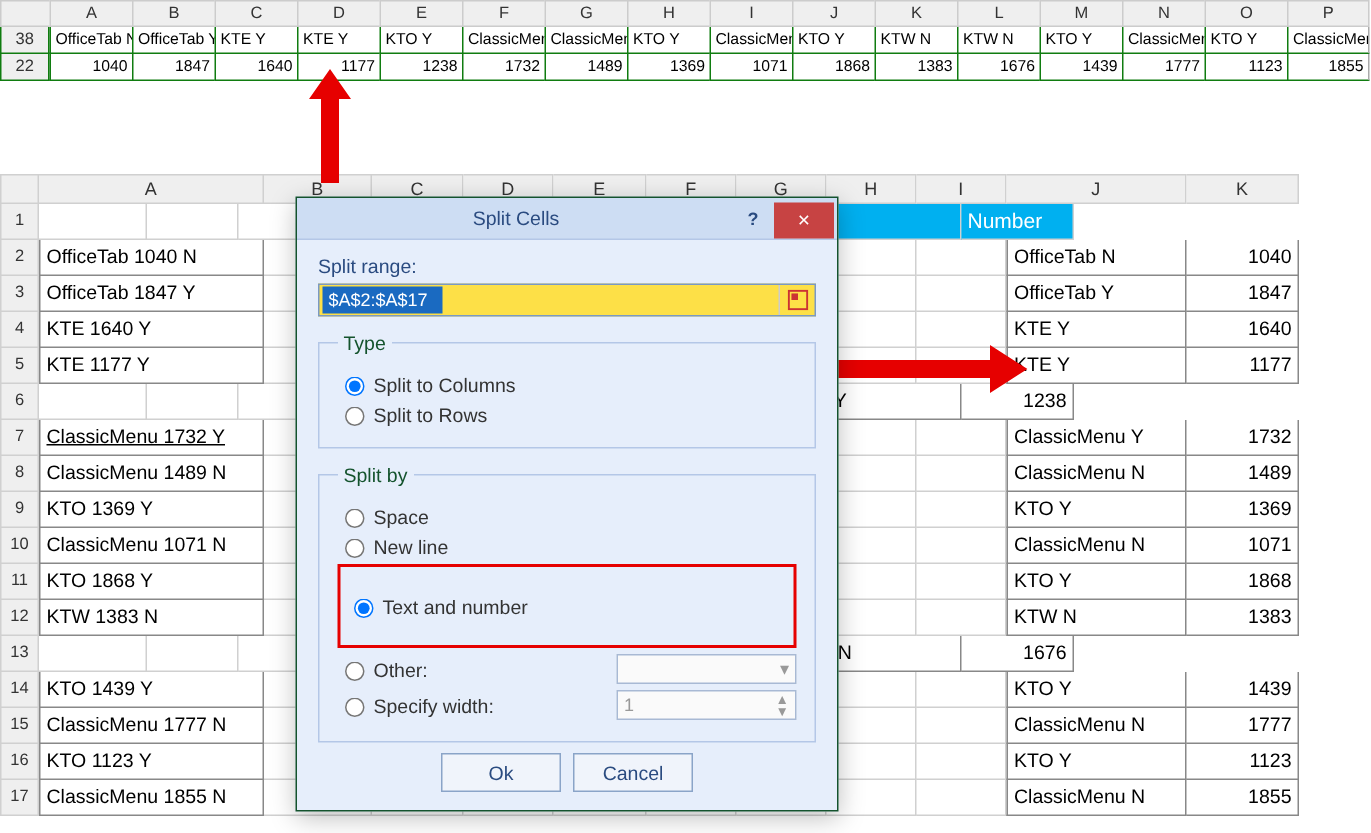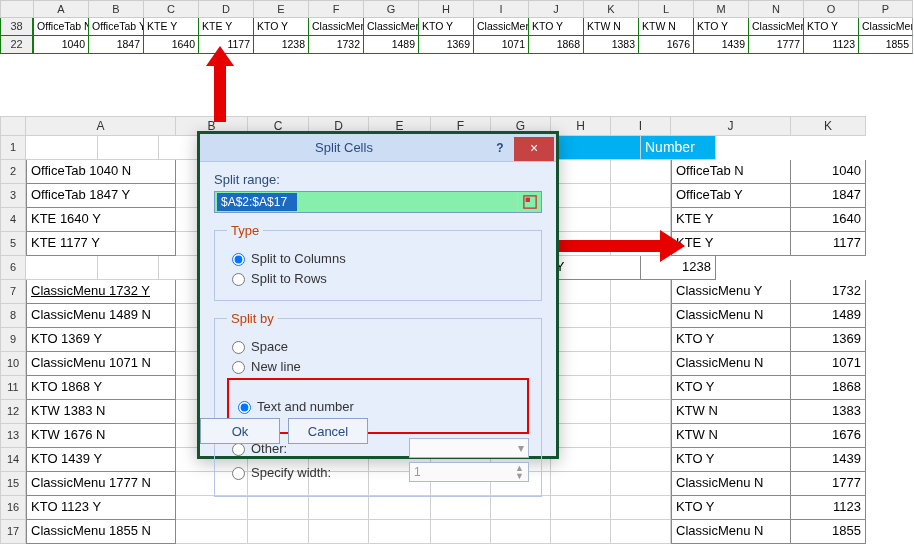--- a/index.html
+++ b/index.html
@@ -123,23 +123,23 @@
   .wH { width: 60px; }
   .wI { width: 60px; }
   .wJ { width: 120px; }
   .wK { width: 75px; }
 
   
   .dialog {
     position: absolute;
     top: 131px; left: 197px;
     width: 362px;
-    height: 328px;
+    height: 410px;
     background: #e6eefb;
-    border: 3px solid #14532d;
+    border: 1px solid #14532d;
     box-shadow: 0 4px 16px rgba(0,0,0,0.25);
     z-index: 10;
   }
   .dialog-title {
     height: 28px;
     background: #cdddf3;
     display: flex;
     align-items: center;
     position: relative;
     border-bottom: 1px solid #b4c7e7;
@@ -166,21 +166,21 @@
   }
   .dialog-body {
     padding: 10px 14px 0 14px;
     font-size: 13px;
     color: #2a4b80;
   }
   .range-input {
     margin-top: 4px;
     display: flex;
     border: 1px solid #7a99c5;
-    background: #86efac;
+    background: #fde047;
     height: 22px;
     align-items: center;
   }
   .range-input .sel {
     flex: 1;
     padding: 0 4px;
     font-size: 12px;
     background: #1a6ac1;
     color: #fff;
     height: 18px;
@@ -196,21 +196,21 @@
     border-left: 1px solid #ccc;
     display: flex; align-items: center; justify-content: center;
     cursor: pointer;
   }
   .pick svg { width: 14px; height: 14px; }
   fieldset {
     border: 1px solid #b4c7e7;
     margin: 10px 0 0 0;
     padding: 8px 12px 10px 12px;
   }
-  legend { padding: 0 4px; color: #c2410c; font-size: 13px; }
+  legend { padding: 0 4px; color: #14532d; font-size: 13px; }
   .opt { display: flex; align-items: center; margin: 4px 0; font-size: 13px; color: #333; }
   .opt input[type=radio] { margin-right: 6px; }
   .red-box {
     border: 2px solid #e60000;
     padding: 18px 4px;
     margin: 2px 0;
   }
   .other-row, .specify-row {
     display: flex; align-items: center;
     margin: 4px 0;
@@ -220,21 +220,21 @@
     width: 120px;
     height: 20px;
     border: 1px solid #a8b9d4;
     background: #fafafa;
     display: flex; align-items: center; justify-content: space-between;
     color:#999; font-size:12px; padding:0 4px;
   }
   .dialog-buttons {
     position: absolute;
     bottom: 12px; left: 0; right: 0;
-    display: flex; gap: 8px;
+    display: flex; justify-content: center; gap: 8px;
   }
   .dialog-buttons button {
     width: 80px; height: 26px;
     background: #f0f4fb;
     border: 1px solid #8aa4c8;
     color: #2a4b80;
     font-size: 13px;
     cursor: pointer;
   }
 
@@ -492,21 +492,20 @@
         <div class="bcell wE"></div>
         <div class="bcell wF"></div>
         <div class="bcell wG"></div>
         <div class="bcell wH"></div>
         <div class="bcell wI"></div>
         <div class="bcell wJ bcellJ" style="border-color: rgb(136, 136, 136);">KTW N</div>
         <div class="bcell wK" style="text-align: right; border-color: rgb(136, 136, 136);">1383</div>
       </div>
       <div class="brow">
         <div class="row-h">13</div>
-        <div class="bcell wA bthin" style="border-color: rgb(136, 136, 136);">KTW 1676 N</div>
         <div class="bcell wB"></div>
         <div class="bcell wC"></div>
         <div class="bcell wD"></div>
         <div class="bcell wE"></div>
         <div class="bcell wF"></div>
         <div class="bcell wG"></div>
         <div class="bcell wH"></div>
         <div class="bcell wI"></div>
         <div class="bcell wJ bcellJ" style="border-color: rgb(136, 136, 136);">KTW N</div>
         <div class="bcell wK" style="text-align: right; border-color: rgb(136, 136, 136);">1676</div>

